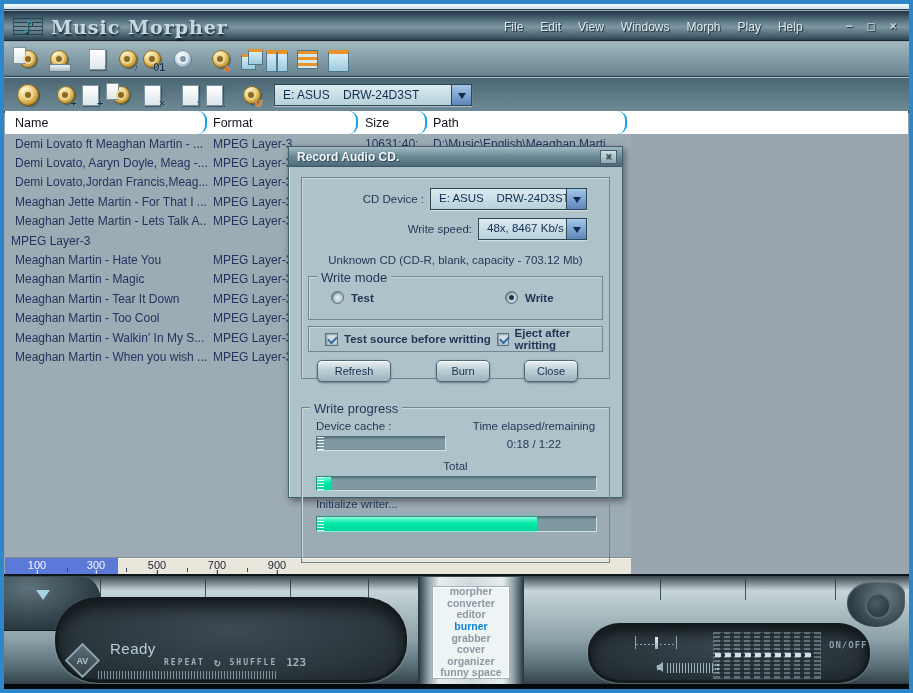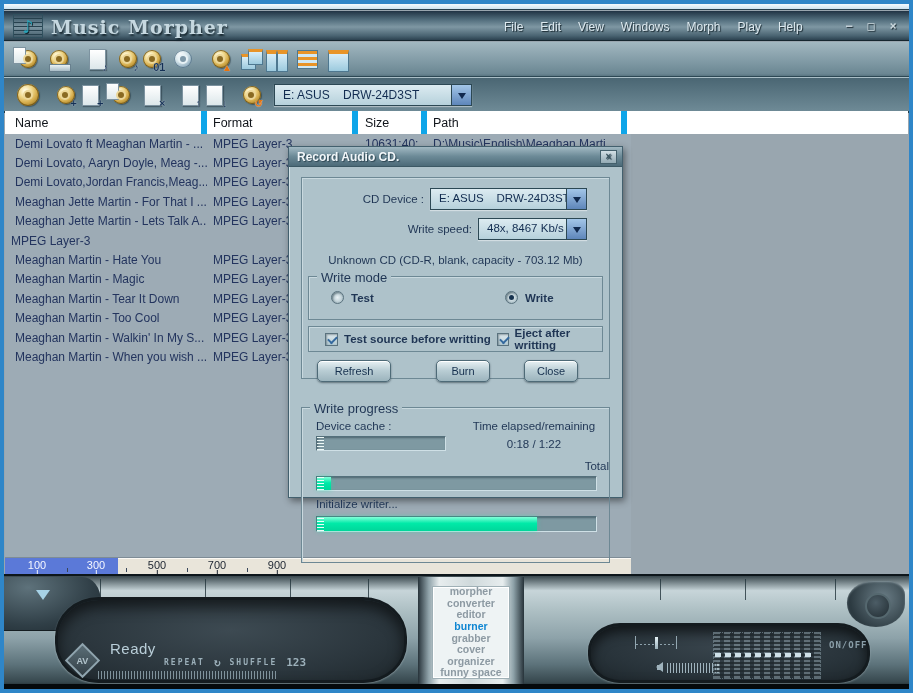--- a/index.html
+++ b/index.html
@@ -73,21 +73,21 @@
     border:1px solid #2c4854;box-shadow:0 1px 1px rgba(255,255,255,.45);}
   .combo .val{flex:1;font:12px "Liberation Sans",sans-serif;color:#122c50;padding:3px 0 0 8px;white-space:pre;overflow:hidden;}
   .combo .cbtn{width:20px;display:flex;align-items:center;justify-content:center;
     background:linear-gradient(#a3c6e8,#5e86ba);border-left:1px solid #2c4854;}
   .combo .cbtn i{width:0;height:0;border:4px solid transparent;border-top:6px solid #11294e;margin-top:5px;}
   .tcombo{margin-left:14px;width:198px;}
 
   
   .lheader{position:absolute;left:1px;top:107px;right:1px;height:23px;background:#fff;
     display:flex;align-items:center;font:12.5px "Liberation Sans",sans-serif;color:#10141a;}
-  .lheader span{border-right:6px solid #0ea5e9;height:100%;display:flex;align-items:center;}
+  .lheader span{border-right:2px solid #0ea5e9;height:100%;display:flex;align-items:center;border-radius:9px;}
   .lheader span:nth-of-type(1){width:202px;padding-left:10px;}
   .lheader span:nth-of-type(2){width:151px;padding-left:6px;}
   .lheader span:nth-of-type(3){width:69px;padding-left:7px;}
   .lheader span:nth-of-type(4){width:200px;padding-left:6px;}
   .rows{position:absolute;left:1px;top:130px;width:626px;height:423px;background:#9dabb5;}
   .lrow{height:19.4px;display:flex;align-items:center;font:12px "Liberation Sans",sans-serif;color:#23345e;}
   .c-name{width:202px;padding-left:10px;white-space:nowrap;overflow:hidden;}
   .c-fmt{width:151px;padding-left:6px;white-space:nowrap;}
   .c-size{width:69px;padding-left:7px;white-space:nowrap;overflow:hidden;}
   .c-path{width:200px;padding-left:6px;white-space:nowrap;overflow:hidden;}
@@ -221,21 +221,21 @@
   .t-cache{left:14px;top:28px;width:130px;}
   .t-total{left:14px;top:68px;width:281px;}
   .t-task{left:14px;top:108px;width:281px;height:16px;}
   .fill{position:relative;height:100%;
     background:linear-gradient(180deg,#84ffd9 0%,#00eaa8 45%,#00d69a 100%);
     box-shadow:0 0 5px rgba(0,240,170,.45);}
   .fill::before{content:"";position:absolute;left:0;top:0;bottom:0;width:7px;
     background:repeating-linear-gradient(0deg,rgba(245,255,252,.95) 0 1px,rgba(255,255,255,0) 1px 3px);}
   .lab-time{position:absolute;left:168px;top:12px;width:128px;text-align:center;}
   .val-time{position:absolute;left:168px;top:30px;width:128px;text-align:center;}
-  .lab-total{position:absolute;left:0;right:0;top:52px;text-align:right;}
+  .lab-total{position:absolute;left:0;right:0;top:52px;text-align:center;}
   .statustext{position:absolute;left:14px;top:90px;}
 </style>
 </head>
 <body>
 
 <div id="win">
 
   <div class="topstrip"></div>
 
   <div class="titlebar">

